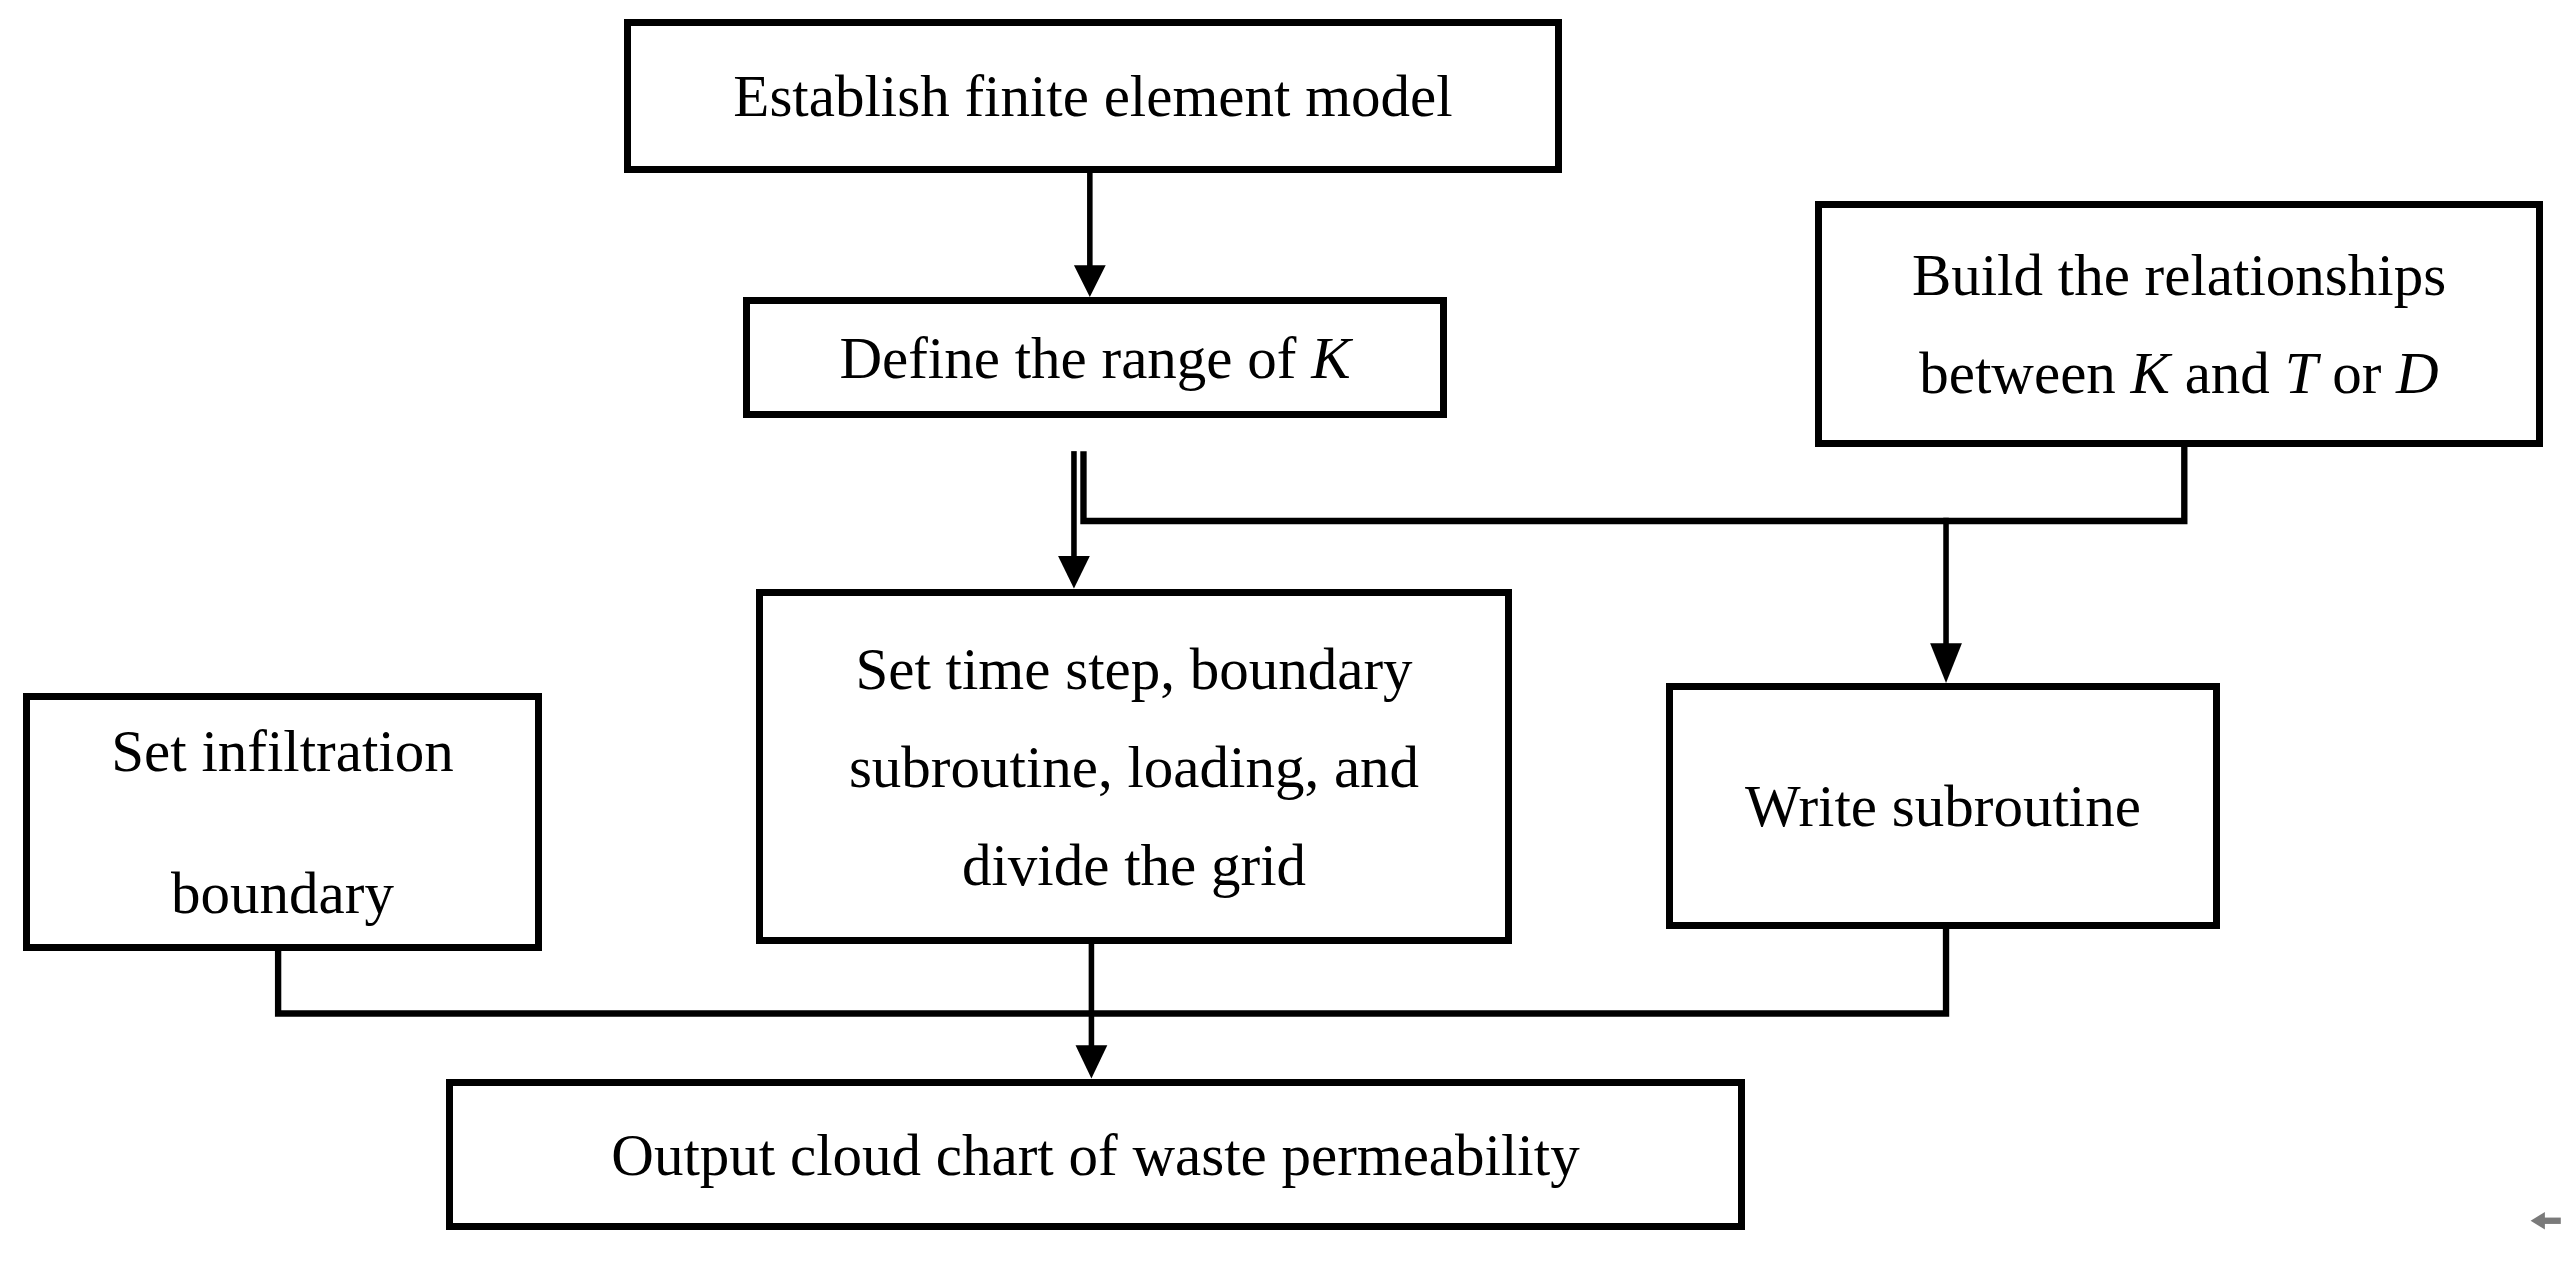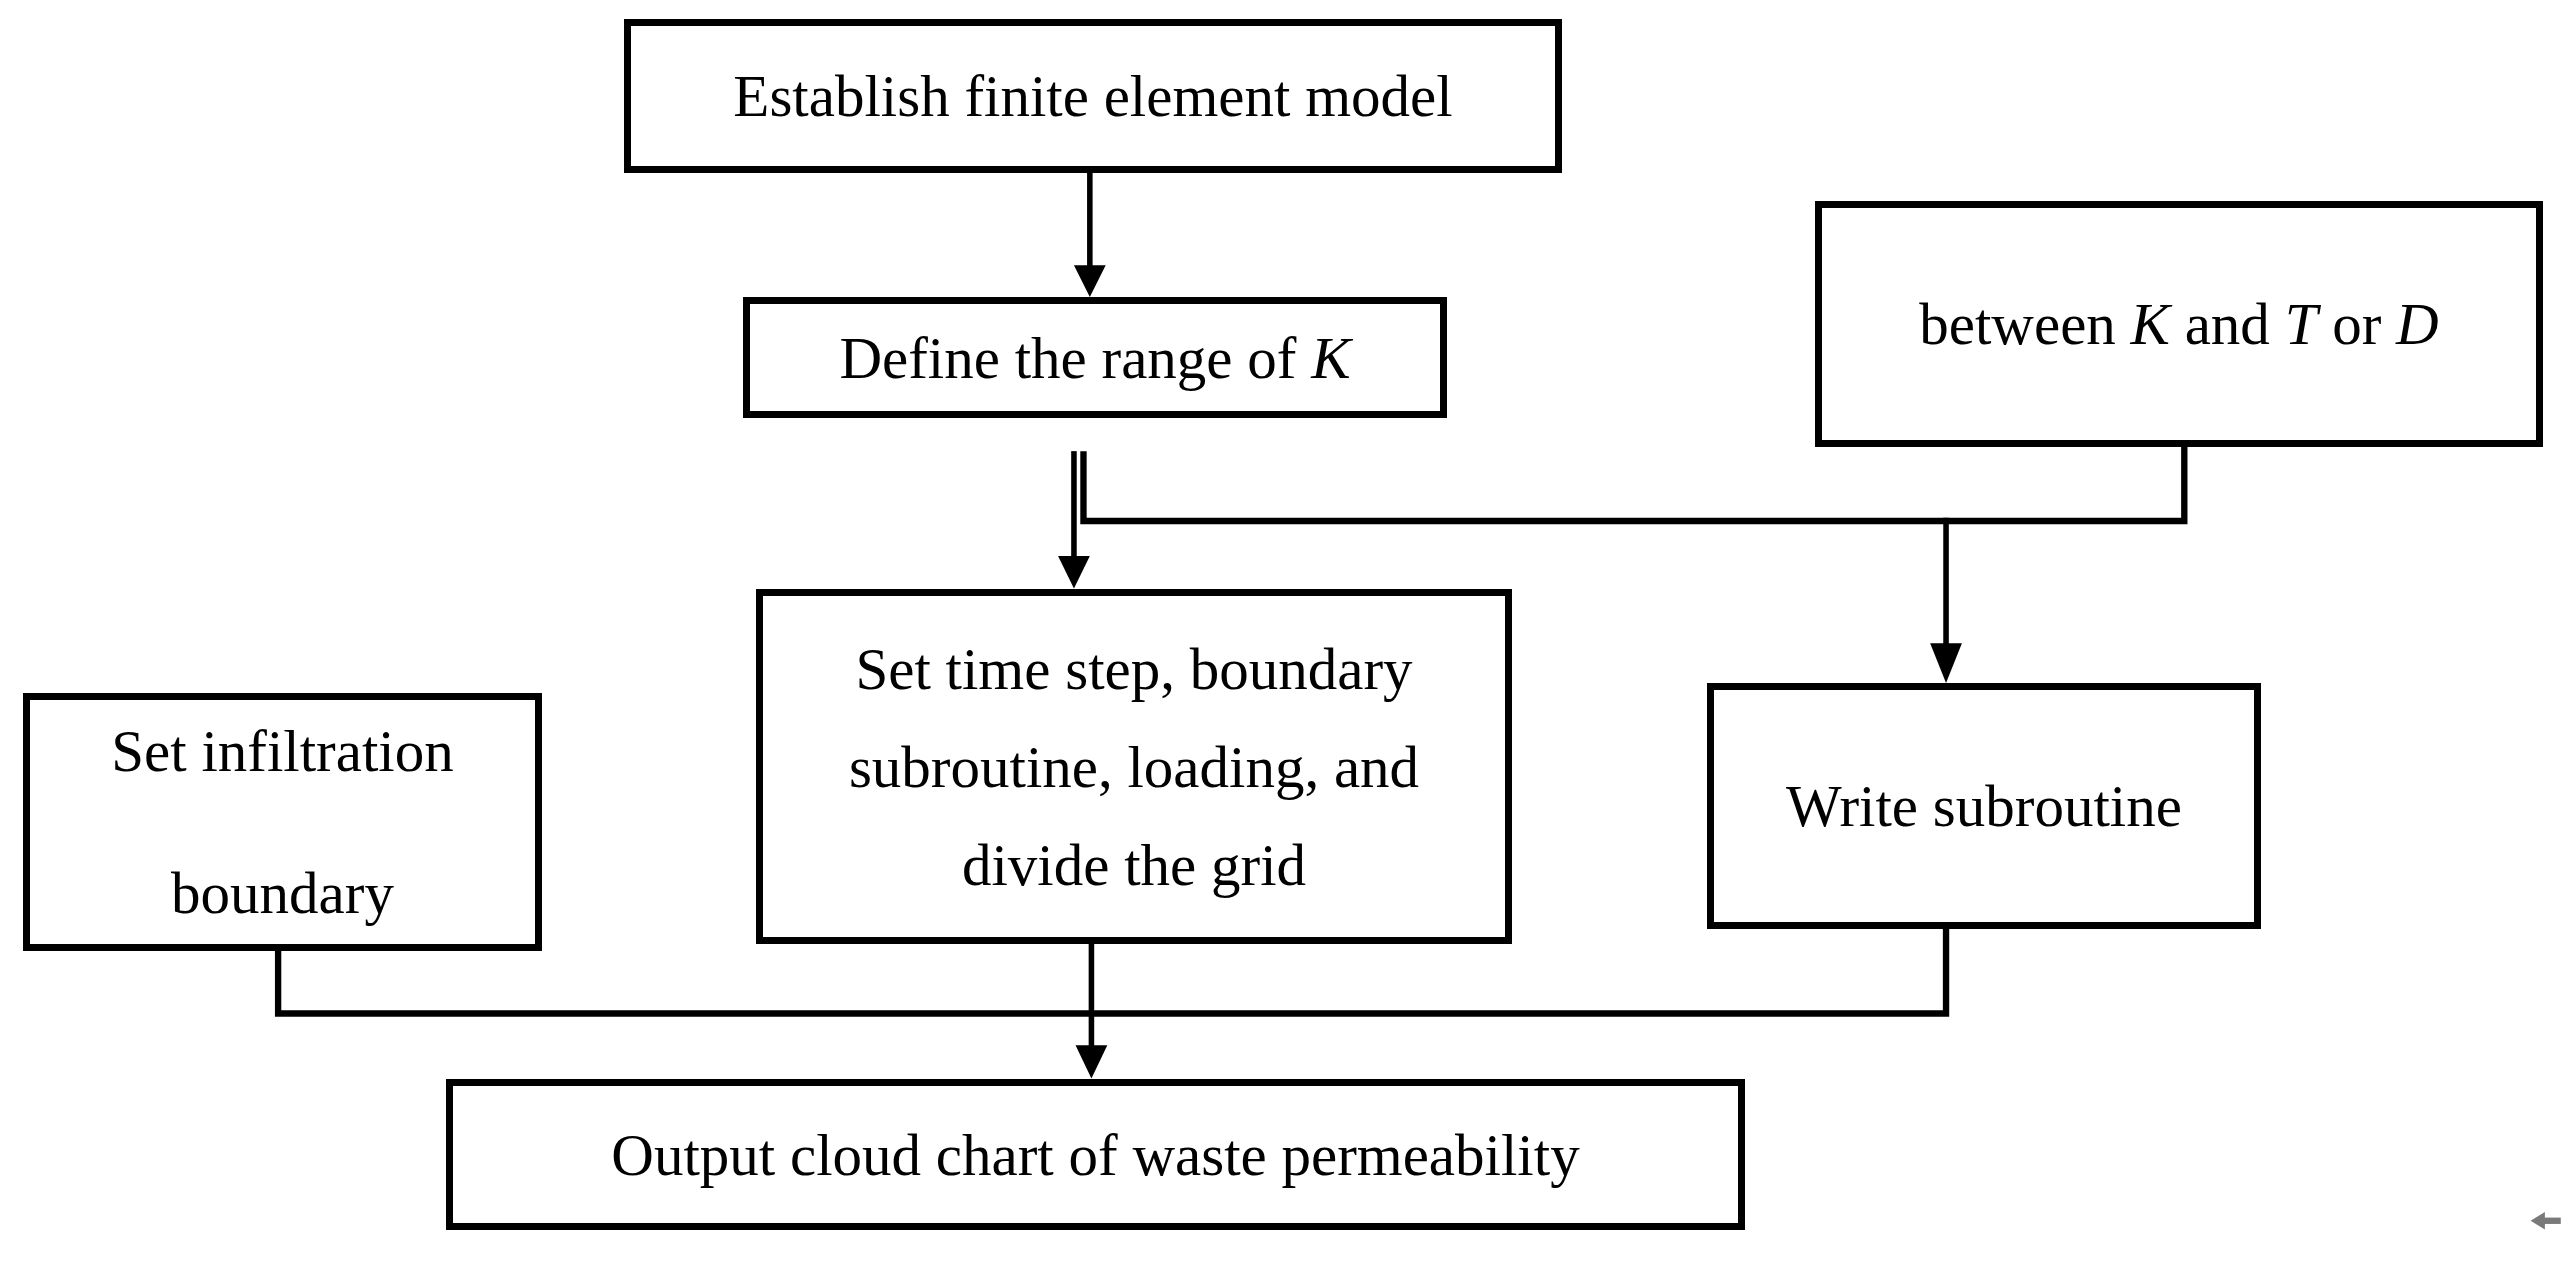--- a/index.html
+++ b/index.html
@@ -39,21 +39,21 @@
     white-space: nowrap;
   }
   .tline { display: block; }
   .var { font-style: italic; }
   
   #node-establish   { left: 624px;  top: 19px;   width: 938px; height: 154px; }
   #node-define      { left: 743px;  top: 297px;  width: 704px;  height: 121px; }
   #node-build       { left: 1815px; top: 201px;  width: 728px;  height: 246px; }
   #node-settime     { left: 756px;  top: 589px;  width: 756px;  height: 355px; }
   #node-infiltration{ left: 23px;   top: 693px;  width: 519px;  height: 258px; gap: 44px; }
-  #node-subroutine  { left: 1666px; top: 683px;  width: 554px;  height: 246px; margin-left: 41px; }
+  #node-subroutine  { left: 1666px; top: 683px;  width: 554px;  height: 246px; }
   #node-output      { left: 446px;  top: 1079px; width: 1299px; height: 151px; }
 </style>
 </head>
 <body>
 
 <div id="canvas">
 
   <svg id="connectors" viewBox="0 0 3243 1599" xmlns="http://www.w3.org/2000/svg">
 
     <g>
@@ -92,20 +92,21 @@
 
   <div class="node" id="node-establish">
     <span class="tline">Establish finite element model</span>
   </div>
 
   <div class="node" id="node-define">
     <span class="tline"><span>Define the range of </span><span class="var">K</span></span>
   </div>
 
   <div class="node" id="node-build">
+    <span class="tline">Build the relationships</span>
     <span class="tline"><span>between </span><span class="var">K</span><span> and </span><span class="var">T</span><span> or </span><span class="var">D</span></span>
   </div>
 
   <div class="node" id="node-settime">
     <span class="tline">Set time step, boundary</span>
     <span class="tline">subroutine, loading, and</span>
     <span class="tline">divide the grid</span>
   </div>
 
   <div class="node" id="node-infiltration">

